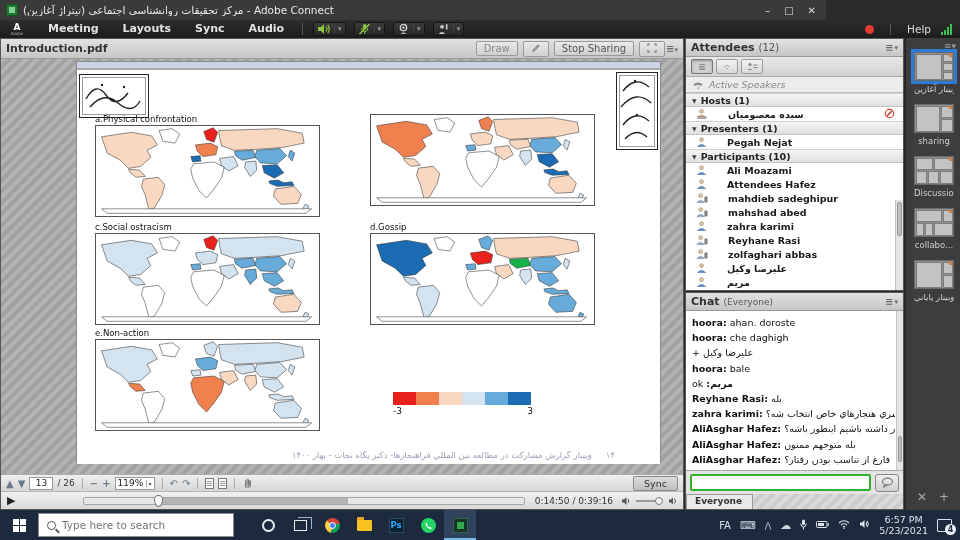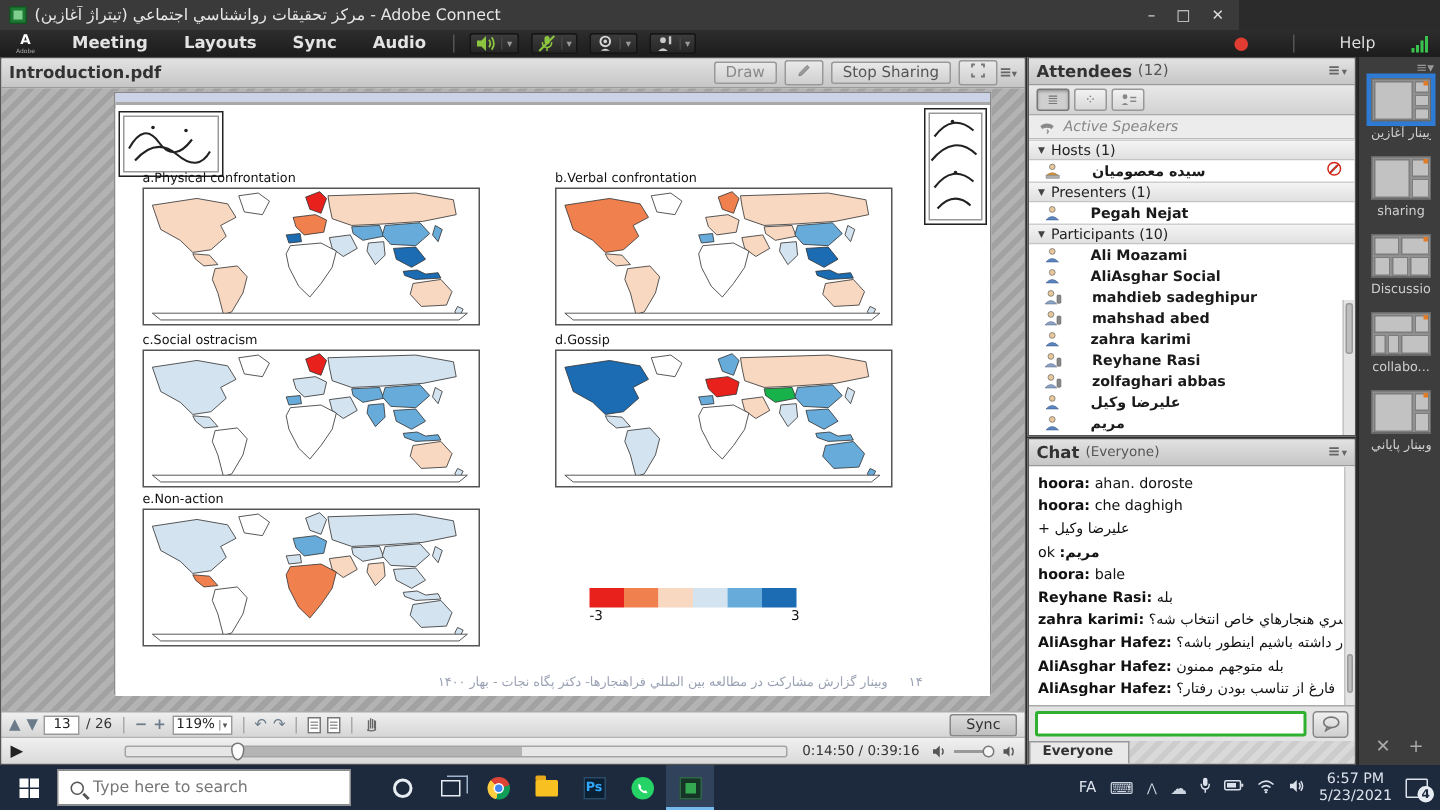--- a/index.html
+++ b/index.html
@@ -17,21 +17,21 @@
 
   
   .menubar { position:absolute; left:0; top:20px; width:960px; height:18px; background:linear-gradient(#2d2d2d,#1c1c1c); display:flex; align-items:center; color:#ddd; }
   .adobe-logo { width:26px; height:16px; display:flex; flex-direction:column; align-items:center; justify-content:center; color:#fff; margin:0 6px 0 4px; }
   .adobe-logo .a { font-weight:bold; font-size:9px; line-height:8px; }
   .adobe-logo .t { font-size:4px; color:#aaa; }
   .menu-item { padding:0 12px; font-size:11px; font-weight:bold; color:#e3e3e3; height:18px; line-height:18px; }
   .mb-sep { width:1px; height:12px; background:#555; margin:0 6px; }
   .tool-btn { display:flex; align-items:center; height:14px; background:linear-gradient(#3c3c3c,#262626); border:1px solid #151515; border-radius:2px; margin:0 4px; padding:0 3px; }
   .tool-btn .dd { color:#999; font-size:7px; margin-left:3px; border-left:1px solid #444; padding-left:3px; }
-  .menubar-right { margin-left:auto; display:flex; align-items:center; gap:24px; padding-right:8px;justify-content:center; }
+  .menubar-right { margin-left:auto; display:flex; align-items:center; gap:10px; padding-right:8px;justify-content:center; }
   .rec-dot { width:9px; height:9px; border-radius:50%; background:#e03c31; }
   .help-label { font-size:10.5px; color:#ddd; }
   .signal { display:flex; align-items:flex-end; gap:1px; height:11px; }
   .signal i { width:2px; background:#39c24d; display:block; }
 
   
   .pod { position:absolute; background:#efefef; border:1px solid #555; }
   .pod-header { height:18px; background:linear-gradient(#e2e2e2,#c6c6c6); border-bottom:1px solid #9a9a9a; display:flex; align-items:center; padding:0 5px; font-size:11px; font-weight:bold; color:#333; }
   .pod-menu { margin-left:auto; color:#666; font-size:10px; display:flex; align-items:center; gap:1px; }
   .pod-menu .dd { font-size:7px; }
@@ -79,21 +79,21 @@
   .vol-track { position:relative; width:26px; height:2px; background:#999; }
   .vol-knob { position:absolute; top:-3px; width:8px; height:8px; border-radius:50%; background:#f5f5f5; border:1px solid #777; }
 
   
   #attendees-pod { left:685px; top:38px; width:219px; height:253px; display:flex; flex-direction:column; }
   .att-toolbar { height:20px; background:linear-gradient(#e8e8e8,#d2d2d2); border-bottom:1px solid #aaa; display:flex; align-items:center; gap:3px; padding:0 5px; }
   .view-btn { width:22px; height:15px; border:1px solid #999; border-radius:2px; background:linear-gradient(#f2f2f2,#d8d8d8); display:flex; align-items:center; justify-content:center; color:#777; font-size:9px; }
   .view-btn.sel { background:#cfcfcf; border-color:#777; box-shadow:inset 0 1px 2px rgba(0,0,0,.3); }
   .active-spk { height:16px; background:#ececec; border-bottom:1px solid #bbb; display:flex; align-items:center; gap:5px; padding:0 6px; color:#888; font-style:italic; font-size:9.5px; }
   .att-body { flex:1; background:#fff; position:relative; overflow:hidden; }
-  .att-sec { height:14px; background:linear-gradient(#f4f4f4,#e0e0e0); border-top:1px solid #cfcfcf; border-bottom:1px solid #c4c4c4; display:flex; align-items:center; gap:4px; padding:0 6px; font-size:9.5px; font-weight:normal; color:#222; }
+  .att-sec { height:14px; background:linear-gradient(#f4f4f4,#e0e0e0); border-top:1px solid #cfcfcf; border-bottom:1px solid #c4c4c4; display:flex; align-items:center; gap:4px; padding:0 6px; font-size:9.5px; font-weight:bold; color:#222; }
   .att-sec .tri { font-size:6px; color:#444; }
   .att-row { height:14px; display:flex; align-items:center; gap:20px; padding:0 8px 0 10px; font-size:9.5px; font-weight:bold; color:#1a1a1a; background:#fff; }
   .att-row .right-ico { margin-left:auto; }
   .scrollbar { position:absolute; right:0; width:8px; background:#e4e4e4; border-left:1px solid #c4c4c4; }
   .scroll-thumb { position:absolute; left:1px; width:5px; background:#bdbdbd; border:1px solid #999; border-radius:2px; }
 
   
   #chat-pod { left:685px; top:292px; width:219px; height:218px; display:flex; flex-direction:column; }
   .chat-scope { font-weight:normal; font-size:9px; color:#555; margin-left:4px; }
   .chat-body { flex:1; background:#fff; position:relative; overflow:hidden; padding:4px 8px 0 6px; }
@@ -265,21 +265,20 @@
                 <path d="M173,27 L198,25 L205,33 L195,42 L177,41 L171,34 Z" fill="#66abd9" stroke="#333" stroke-width="0.6"></path>
                 <path d="M179,44 L195,43 L202,52 L192,58 L181,52 Z" fill="#1b6cb3" stroke="#333" stroke-width="0.6"></path>
                 <path d="M186,61 L196,60 L202,63 L211,62 L213,66 L195,67 L187,64 Z" fill="#1b6cb3" stroke="#333" stroke-width="0.6"></path>
                 <path d="M209,27 L214,30 L211,39 L207,34 Z" fill="#66abd9" stroke="#333" stroke-width="0.6"></path>
                 <path d="M193,70 L213,67 L221,76 L217,86 L199,87 L191,78 Z" fill="#f8d8c1" stroke="#333" stroke-width="0.6"></path>
                 <path d="M225,87 L229,89 L226,95 L223,91 Z" fill="#d3e3f0" stroke="#333" stroke-width="0.6"></path>
                 <path d="M6,92 L232,92 L226,97 L12,97 Z" fill="#ffffff" stroke="#333" stroke-width="0.6"></path>
               </svg>
             </div>
             <div class="map-block" style="left: 293px; top: 42px;">
-              <div class="map-title">b.Verbal confrontation</div>
               <svg class="map-frame" width="225" height="92" viewBox="0 0 240 100" preserveAspectRatio="none">
                 <path d="M68,5 L82,3 L90,9 L85,19 L72,17 Z" fill="#ffffff" stroke="#333" stroke-width="0.6"></path>
                 <path d="M6,12 L38,7 L60,11 L66,21 L55,27 L59,35 L48,45 L35,47 L26,38 L12,30 Z" fill="#f0814e" stroke="#333" stroke-width="0.6"></path>
                 <path d="M35,48 L47,49 L53,56 L43,57 L37,52 Z" fill="#f8d8c1" stroke="#333" stroke-width="0.6"></path>
                 <path d="M51,59 L67,57 L74,65 L71,77 L63,91 L57,93 L53,77 L49,67 Z" fill="#f8d8c1" stroke="#333" stroke-width="0.6"></path>
                 <path d="M116,6 L126,2 L131,7 L127,18 L119,15 Z" fill="#f0814e" stroke="#333" stroke-width="0.6"></path>
                 <path d="M107,21 L123,19 L131,23 L129,32 L115,34 L109,28 Z" fill="#f8d8c1" stroke="#333" stroke-width="0.6"></path>
                 <path d="M102,34 L112,33 L113,39 L104,40 Z" fill="#66abd9" stroke="#333" stroke-width="0.6"></path>
                 <path d="M132,5 L195,3 L222,8 L224,19 L200,24 L170,26 L149,27 L135,22 L133,12 Z" fill="#f8d8c1" stroke="#333" stroke-width="0.6"></path>
                 <path d="M149,28 L169,27 L172,35 L157,38 L150,33 Z" fill="#f8d8c1" stroke="#333" stroke-width="0.6"></path>
@@ -503,21 +502,21 @@
           <circle cx="6" cy="3.4" r="2.1" fill="#e8c89a" stroke="#666" stroke-width="0.5"></circle>
           <path d="M1.5,11 Q6,6.2 10.5,11 Z" fill="#5b87c5" stroke="#44618f" stroke-width="0.5"></path>
         </svg>
         <span>Ali Moazami</span>
       </div>
       <div class="att-row">
         <svg width="11" height="12" viewBox="0 0 12 12">
           <circle cx="6" cy="3.4" r="2.1" fill="#e8c89a" stroke="#666" stroke-width="0.5"></circle>
           <path d="M1.5,11 Q6,6.2 10.5,11 Z" fill="#5b87c5" stroke="#44618f" stroke-width="0.5"></path>
         </svg>
-        <span>AliAsghar Social</span>
+        <span>Attendees Hafez</span>
       </div>
       <div class="att-row">
         <svg width="12" height="12" viewBox="0 0 13 12">
           <circle cx="5" cy="3.4" r="2.1" fill="#e8c89a" stroke="#666" stroke-width="0.5"></circle>
           <path d="M0.8,11 Q5,6.2 9.2,11 Z" fill="#8ea4c4" stroke="#66789a" stroke-width="0.5"></path>
           <rect x="9.4" y="4.6" width="2.8" height="6" rx="0.8" fill="#888" stroke="#555" stroke-width="0.4"></rect>
         </svg>
         <span>mahdieb sadeghipur</span>
       </div>
       <div class="att-row">
@@ -575,22 +574,22 @@
   <div class="pod-header">
     <span>Chat</span>
     <span class="chat-scope">(Everyone)</span>
     <span class="pod-menu">≡<span class="dd">▾</span></span>
   </div>
   <div class="chat-body" id="chat-msgs">
 
   <div class="msg" dir="auto"><b>hoora:</b> <span>ahan. doroste</span></div>
       <div class="msg" dir="auto"><b>hoora:</b> <span>che daghigh</span></div>
       <div class="msg" dir="auto"><span>عليرضا وكيل +</span></div>
+      <div class="msg" dir="auto"><b>hoora:</b> <span>bale</span></div>
       <div class="msg" dir="auto"><b>مريم:</b> <span>ok</span></div>
-      <div class="msg" dir="auto"><b>hoora:</b> <span>bale</span></div>
       <div class="msg" dir="auto"><b>Reyhane Rasi:</b> <span>بله</span></div>
       <div class="msg" dir="auto"><b>zahra karimi:</b> <span>خب براي اين هدف نبايد فقط يسري هنجارهاي خاص انتخاب شه؟</span></div>
       <div class="msg" dir="auto"><b>AliAsghar Hafez:</b> <span>چرا انتظار داشته باشيم اينطور باشه؟</span></div>
       <div class="msg" dir="auto"><b>AliAsghar Hafez:</b> <span>بله متوجهم ممنون</span></div>
       <div class="msg" dir="auto"><b>AliAsghar Hafez:</b> <span>فارغ از تناسب بودن رفتار؟</span></div>
       <div class="msg" dir="auto"><b>AliAsghar Hafez:</b> <span>درمورد فرض قبلي</span></div>
       <div class="scrollbar" style="top:0;bottom:0;width:7px;">
       <span class="scroll-thumb" style="bottom:8px;height:26px;width:4px;"></span>
     </div>
     </div>

